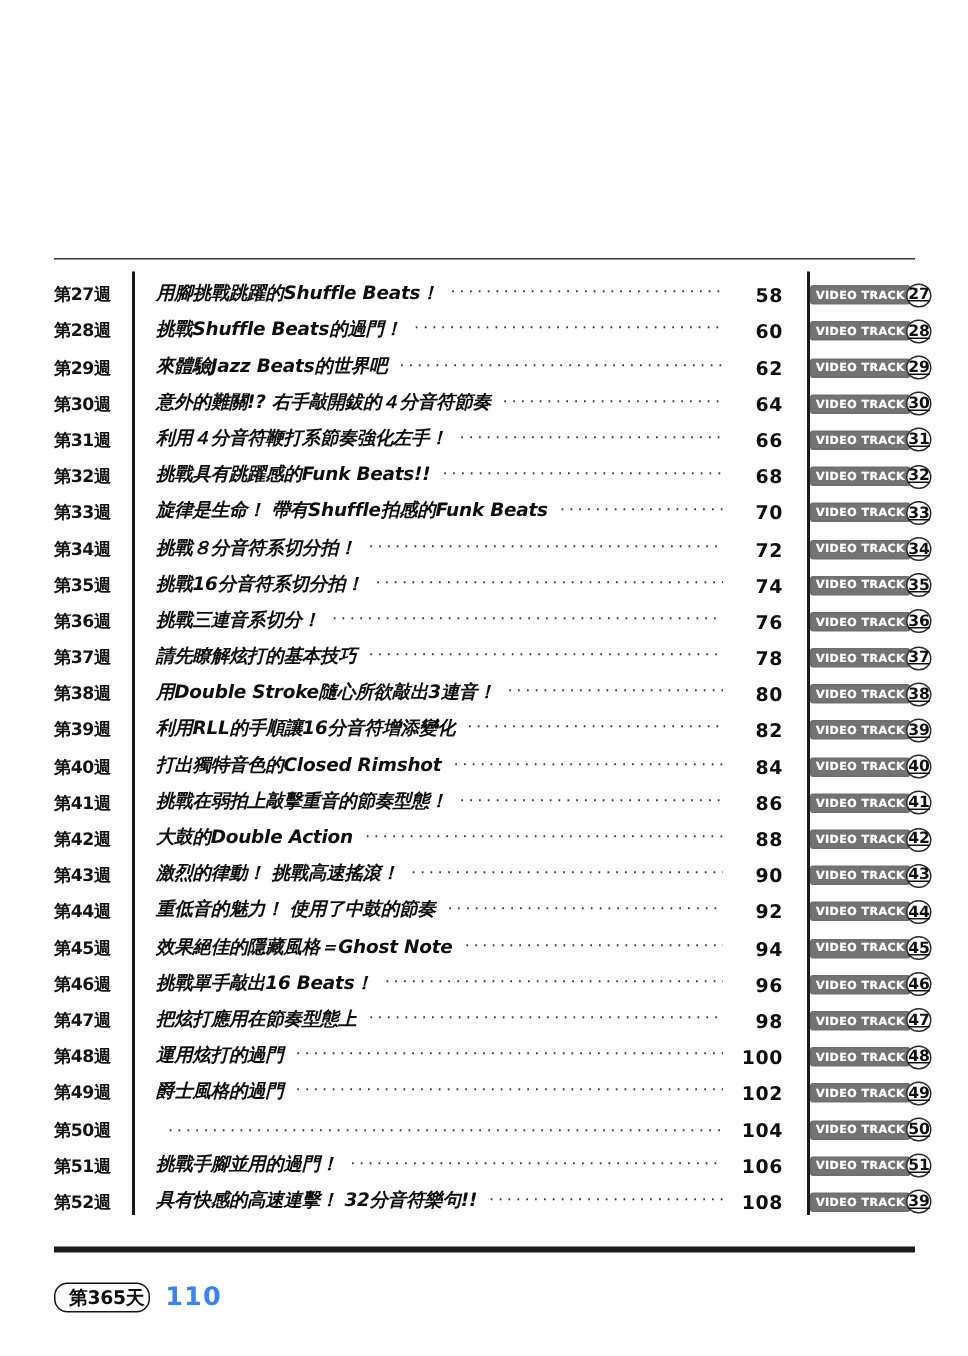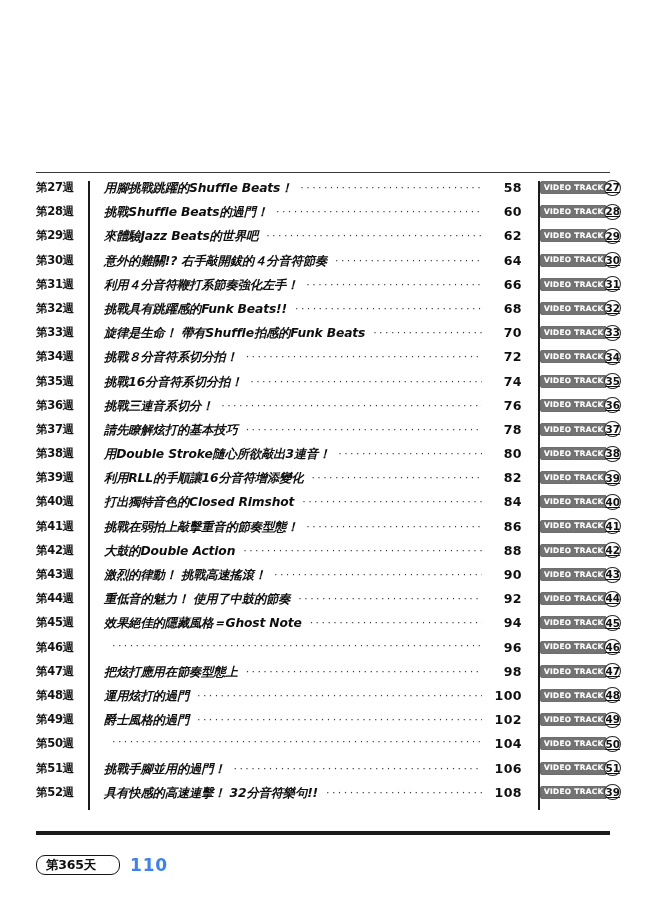--- a/index.html
+++ b/index.html
@@ -37,21 +37,21 @@
   .toc {
     position: absolute;
     left: 36px;
     top: 180px;
     width: 574px;
   }
 
   .toc-row {
     position: relative;
     display: flex;
-    align-items: flex-start;
+    align-items: flex-end;
     height: 24.2px;
   }
 
   
   .vrule-left {
     position: absolute;
     left: 88px;
     top: 181px;
     width: 1.6px;
     height: 629px;
@@ -180,21 +180,21 @@
   .footer {
     position: absolute;
     left: 36px;
     top: 855px;
     display: flex;
     align-items: center;
   }
   .footer-tag {
     border: 1.6px solid #141414;
     border-radius: 9px;
-    padding: 2px 23px 3px 9px;
+    padding: 2px 3px 3px 9px;
     font-size: 12.5px;
     font-weight: bold;
     letter-spacing: -0.2px;
     color: #0f0f0f;
     line-height: 1.05;
   }
   .footer-page {
     margin-left: 10px;
     font-size: 17px;
     font-weight: bold;
@@ -475,20 +475,21 @@
         <div class="badge">
           <div class="badge-body">
             <span>VIDEO TRACK</span>
           </div>
           <div class="badge-num">45</div>
         </div>
       </div>
       <div class="toc-row">
         <div class="week">第46週</div>
         <div class="title-cell">
+          <span class="title-text">挑戰單手敲出16 Beats！</span>
           <span class="leader">·························································································</span>
         </div>
         <div class="pageno">96</div>
         <div class="badge">
           <div class="badge-body">
             <span>VIDEO TRACK</span>
           </div>
           <div class="badge-num">46</div>
         </div>
       </div>

